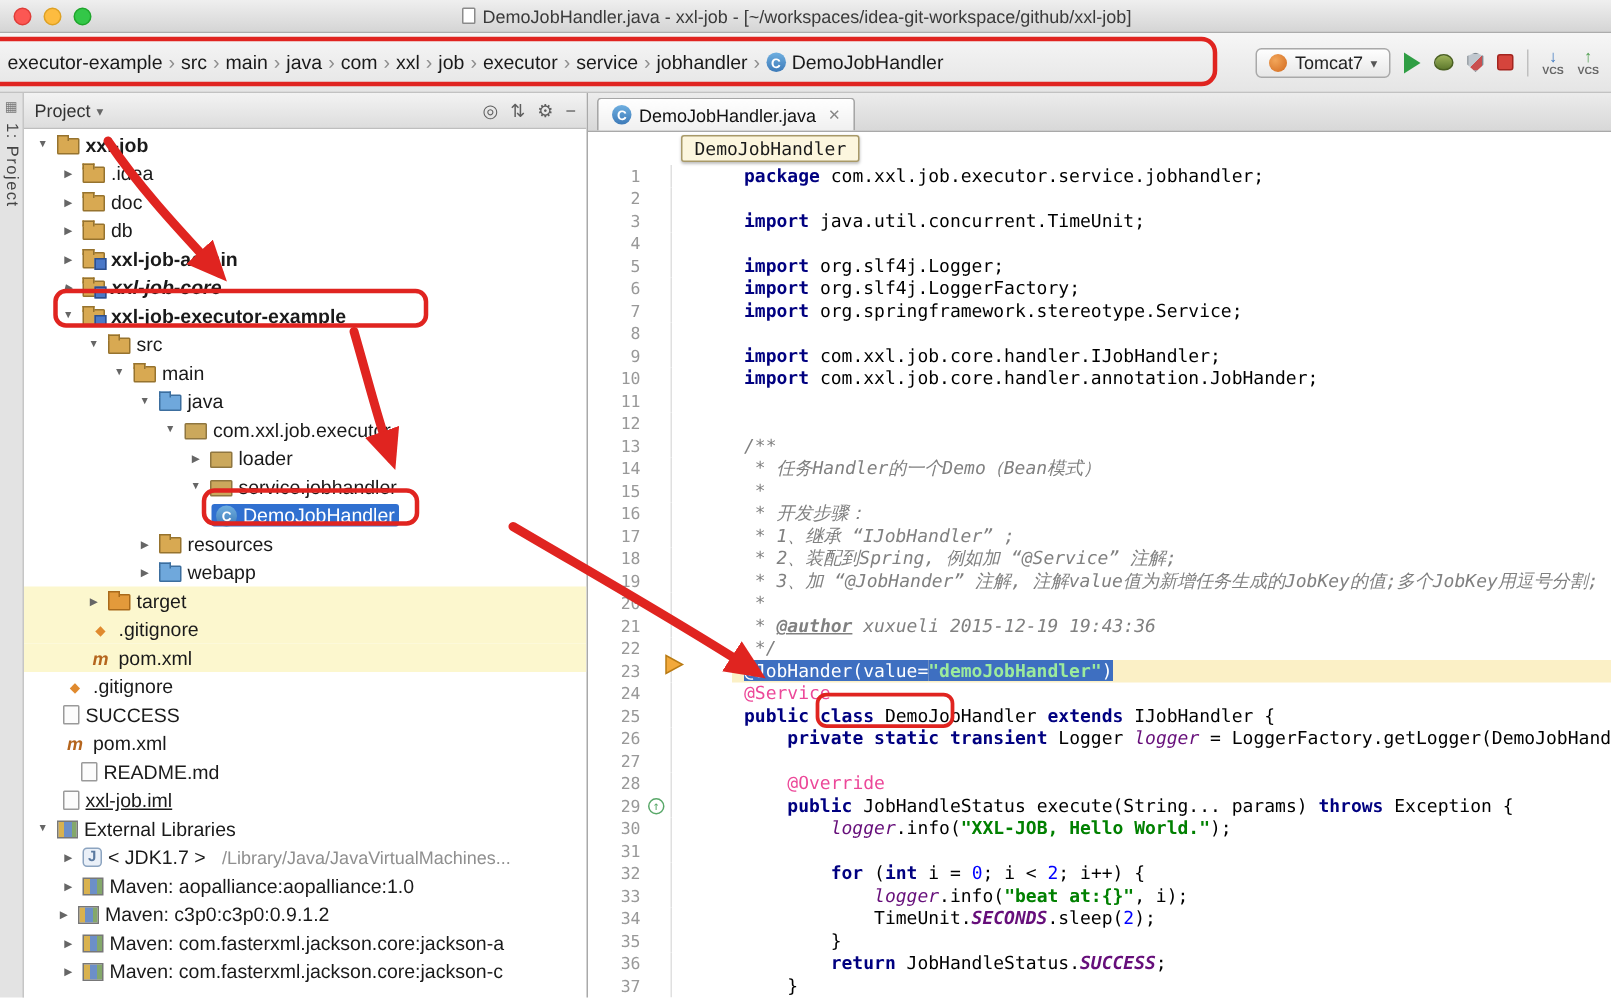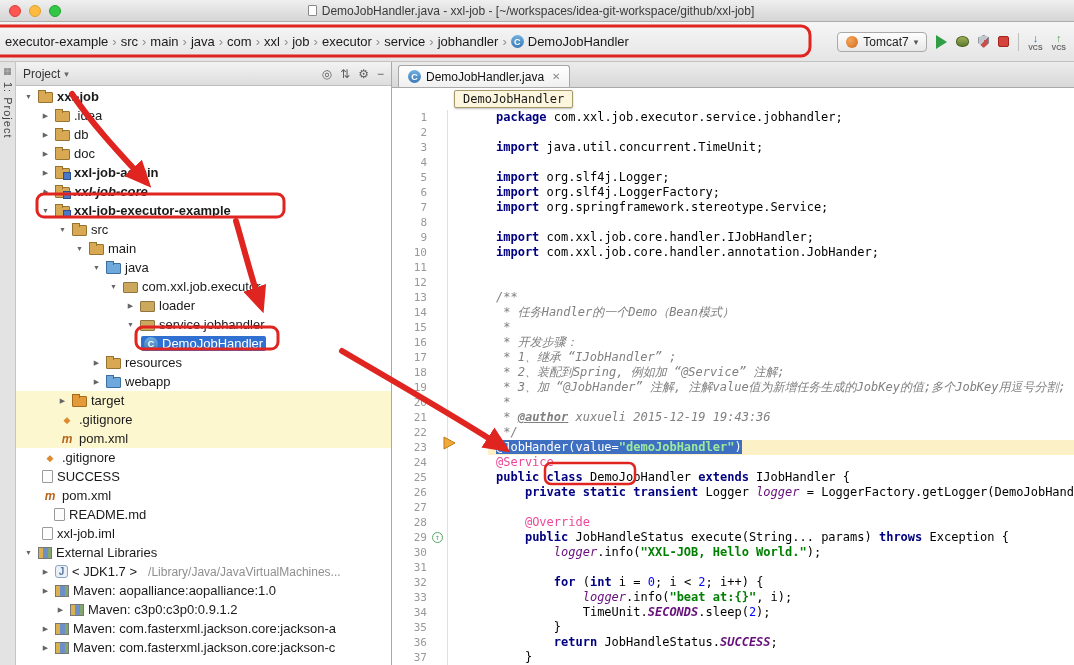--- a/index.html
+++ b/index.html
@@ -237,28 +237,28 @@
           <span class="chev">▶</span>
           <span class="node">
             <span class="ic ic-folder"></span>
             <span class="tlabel">.idea</span>
           </span>
         </div>
         <div class="trow" style="padding-left: 23px;">
           <span class="chev">▶</span>
           <span class="node">
             <span class="ic ic-folder"></span>
+            <span class="tlabel">doc</span>
+          </span>
+        </div>
+        <div class="trow" style="padding-left: 23px;">
+          <span class="chev">▶</span>
+          <span class="node">
+            <span class="ic ic-folder"></span>
             <span class="tlabel">db</span>
-          </span>
-        </div>
-        <div class="trow" style="padding-left: 23px;">
-          <span class="chev">▶</span>
-          <span class="node">
-            <span class="ic ic-folder"></span>
-            <span class="tlabel">doc</span>
           </span>
         </div>
         <div class="trow" style="padding-left: 23px;">
           <span class="chev">▶</span>
           <span class="node">
             <span class="ic ic-module"></span>
             <span class="tlabel b">xxl-job-admin</span>
           </span>
         </div>
         <div class="trow" style="padding-left: 23px; font-style: italic;">
@@ -373,21 +373,21 @@
             <span class="ic ic-maven">m</span>
             <span class="tlabel">pom.xml</span>
           </span>
         </div>
         <div class="trow" style="padding-left: 35px;">
           <span class="node">
             <span class="ic ic-file"></span>
             <span class="tlabel">README.md</span>
           </span>
         </div>
-        <div class="trow" style="padding-left: 23px;">
+        <div class="trow" style="padding-left: 23px; text-decoration: underline;">
           <span class="node">
             <span class="ic ic-file"></span>
             <span class="tlabel">xxl-job.iml</span>
           </span>
         </div>
         <div class="trow" style="padding-left: 6px;">
           <span class="chev">▼</span>
           <span class="node">
             <span class="ic ic-lib"></span>
             <span class="tlabel">External Libraries</span>
@@ -401,21 +401,21 @@
           </span>
           <span class="tsuffix">/Library/Java/JavaVirtualMachines...</span>
         </div>
         <div class="trow" style="padding-left: 23px;">
           <span class="chev">▶</span>
           <span class="node">
             <span class="ic ic-lib2"></span>
             <span class="tlabel">Maven: aopalliance:aopalliance:1.0</span>
           </span>
         </div>
-        <div class="trow" style="padding-left: 38px;">
+        <div class="trow" style="padding-left: 20px;">
           <span class="chev">▶</span>
           <span class="node">
             <span class="ic ic-lib2"></span>
             <span class="tlabel">Maven: c3p0:c3p0:0.9.1.2</span>
           </span>
         </div>
         <div class="trow" style="padding-left: 23px;">
           <span class="chev">▶</span>
           <span class="node">
             <span class="ic ic-lib2"></span>

